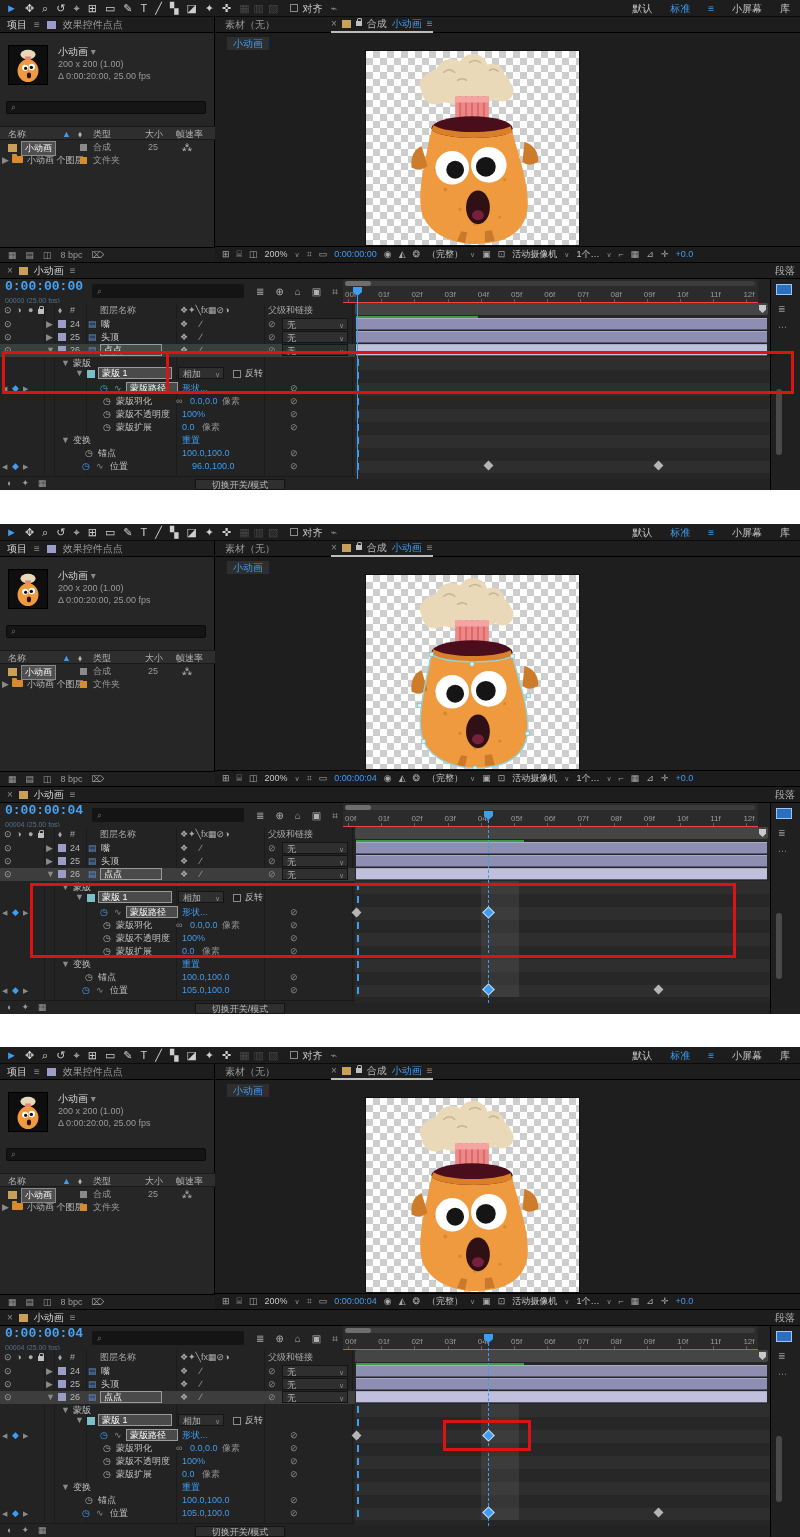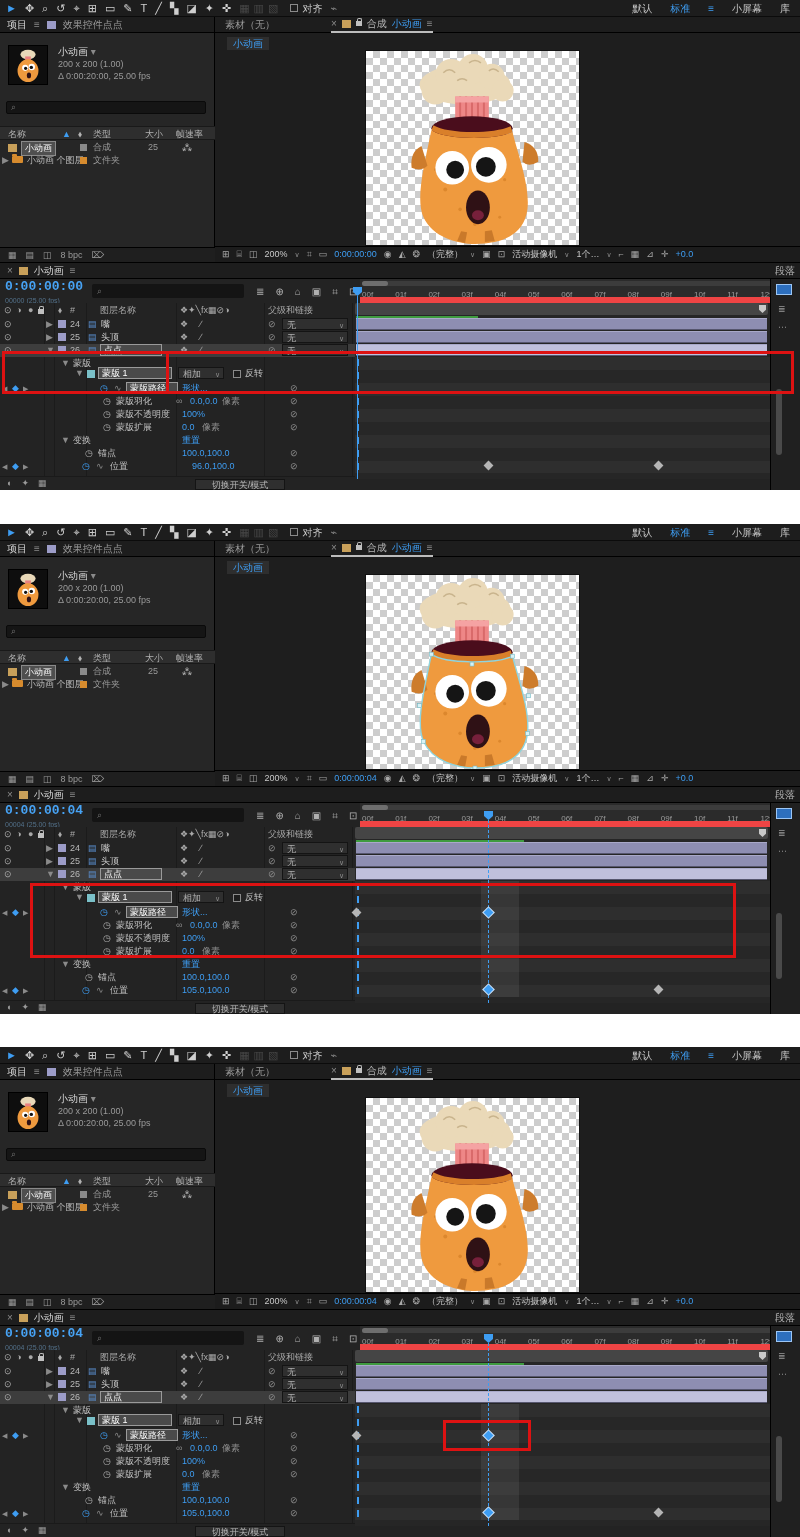--- a/index.html
+++ b/index.html
@@ -70,21 +70,21 @@
   
   .tl{position:absolute;top:262px;left:0;right:0;height:228px;background:#232323;border-top:1px solid #000}
   .tl-tabrow{position:absolute;top:0;left:0;right:0;height:16px;background:#1d1d1d;border-bottom:1px solid #000;
              display:flex;align-items:center;gap:6px;padding:0 7px;font-size:10px}
   .para{position:absolute;right:1px;top:1px;width:24px;overflow:hidden;color:#b0b0b0;font-size:10px}
   .tcur{position:absolute;top:17px;left:5px;font-family:"Liberation Mono",monospace;font-weight:bold;font-size:13px;color:#47a3f5}
   .tsub{position:absolute;top:31px;left:5px;font-size:7px;color:#53718a}
   .tsearch{position:absolute;top:21px;left:92px;width:152px;height:14px;background:#141414;border-radius:2px;color:#777;
            display:flex;align-items:center;gap:4px;padding:0 5px;font-size:9px}
   .ticons{position:absolute;top:22px;left:256px;display:flex;gap:11px;color:#b0b0b0;font-size:10px}
-  .ruler{position:absolute;top:16px;left:360px;width:415px;height:24px;background:#2b2b2b;border-bottom:6px solid #ef4444;overflow:hidden}
+  .ruler{position:absolute;top:16px;left:343px;width:415px;height:24px;background:#2b2b2b;border-bottom:1px solid #ef4444;overflow:hidden}
   .navbar{position:absolute;top:2px;left:2px;width:410px;height:5px;background:#3c3c3c;border-radius:3px}
   .navthumb{position:absolute;top:0;left:0;width:26px;height:5px;background:#6e6e6e;border-radius:3px}
   .tick{position:absolute;top:9px;font-size:8px;color:#9a9a9a}
   .tick:after{content:"";position:absolute;left:3px;top:11px;height:3px;border-left:1px solid #5f5f5f}
 
   .track{position:absolute;top:40px;left:355px;width:415px;height:176px;background:#262626}
   .wa{position:absolute;top:0;left:0;width:413px;height:12px;background:#454545;border-radius:2px}
   .wa:after{content:"";position:absolute;right:2px;top:2px;width:7px;height:8px;background:#c9c9c9;clip-path:polygon(0 0,100% 0,100% 60%,50% 100%,0 60%)}
   .greenline{position:absolute;top:13px;left:1px;height:2px;background:#3f9b3f;width:122px}
   .panel-1 .greenline,.panel-2 .greenline{width:168px}

